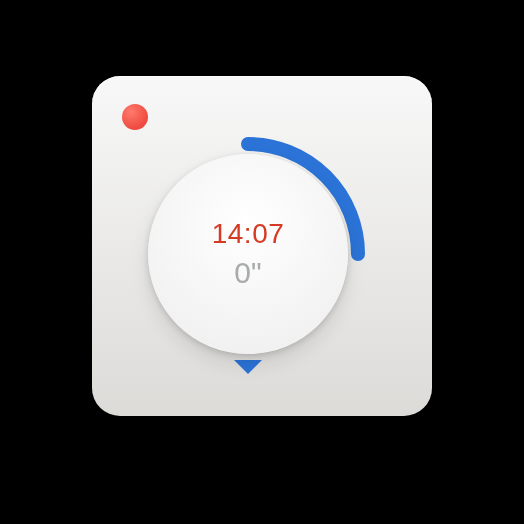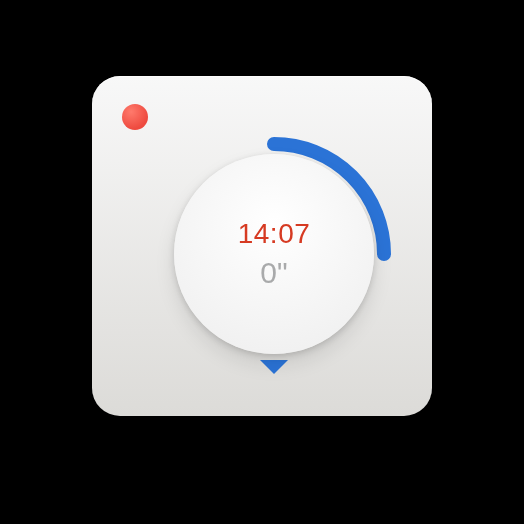--- a/index.html
+++ b/index.html
@@ -29,21 +29,21 @@
     width: 26px;
     height: 26px;
     border-radius: 50%;
     background: radial-gradient(circle at 35% 30%, #ff7a6c, #ee4a3f 70%);
   }
 
   .dial {
     position: absolute;
     width: 240px;
     height: 240px;
-    left: 62px;
+    left: 36px;
     top: 58px;
   }
 
   .arc svg {
     position: absolute;
     top: 0;
     left: 0;
     overflow: visible;
   }
 

